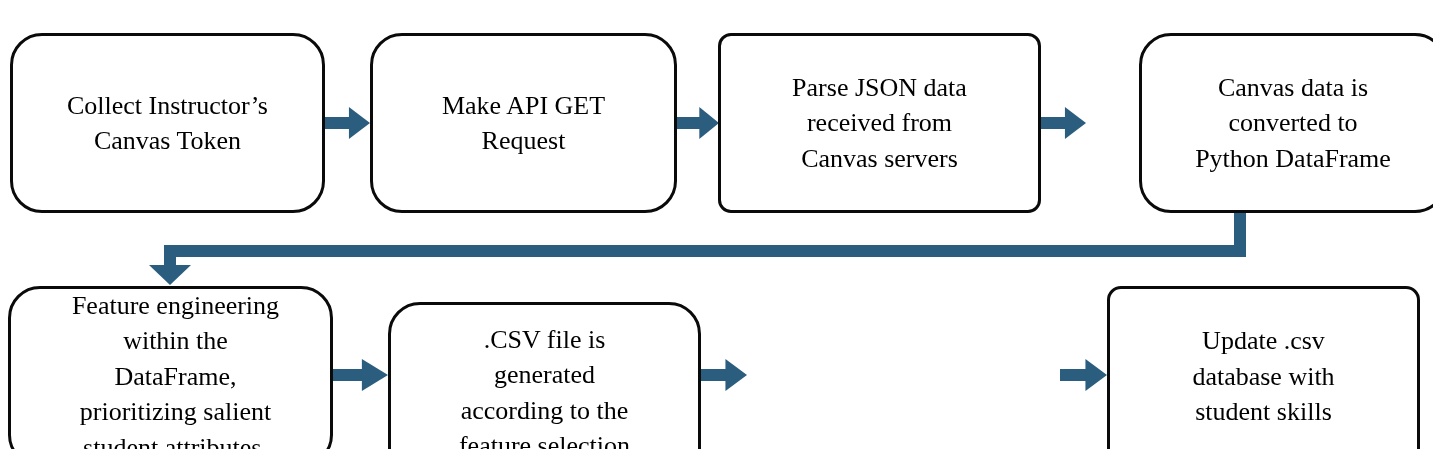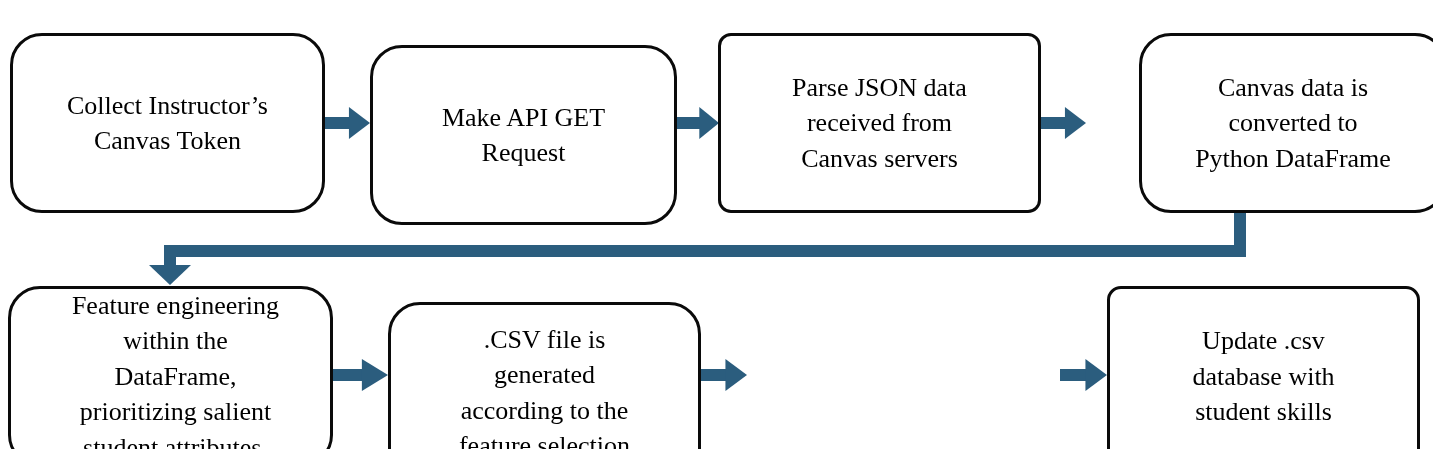--- a/index.html
+++ b/index.html
@@ -41,21 +41,21 @@
     z-index:1;
   }
   .connector{
     position:absolute;
     left:0;top:0;
     z-index:1;
     pointer-events:none;
   }
   
   .b1{left:10px;  top:5px;  width:315px; height:180px;}
-  .b2{left:370px; top:17px;  width:307px; height:180px;}
+  .b2{left:370px; top:5px;  width:307px; height:180px;}
   .b3{left:718px; top:5px;  width:323px; height:180px;border-radius:13px;}
   .b4{left:1139px;top:5px;  width:308px; height:180px;}
   
   .b5{left:8px;   top:258px;width:325px; height:181px;padding-left:10px;}
   .b6{left:388px; top:274px;width:313px; height:181px;}
   .b7{left:747px; top:258px;width:314px; height:181px;}
   .b8{left:1107px;top:258px;width:313px; height:181px;border-radius:14px;}
   
   .a1{left:324px; top:77px; width:46px; height:36px;}
   .a2{left:676px; top:77px; width:43px; height:36px;}

